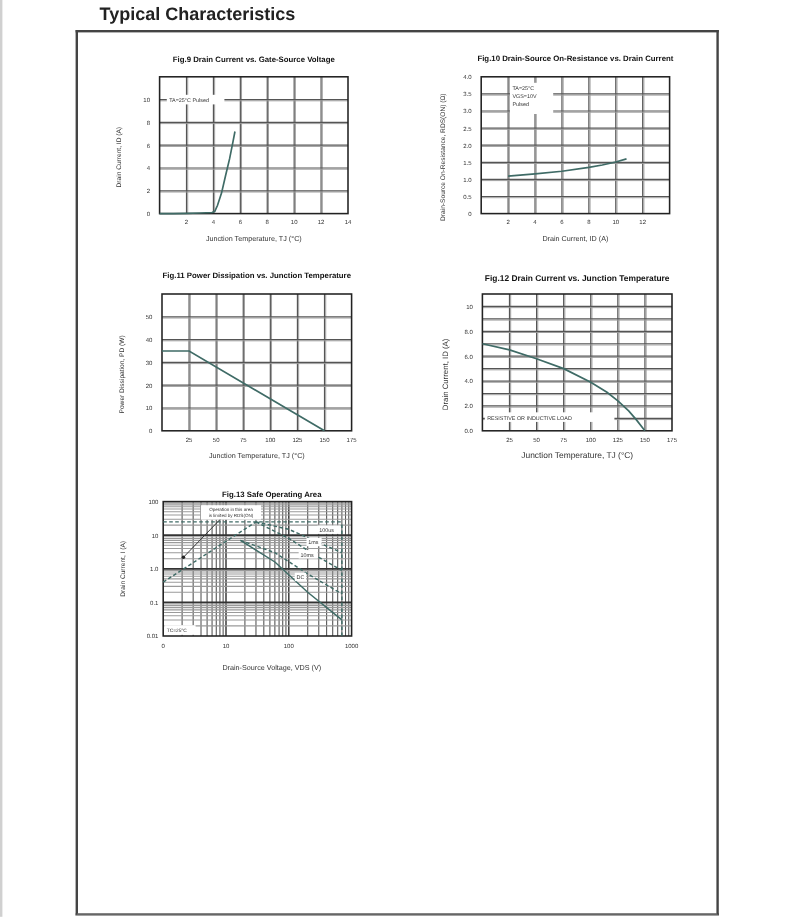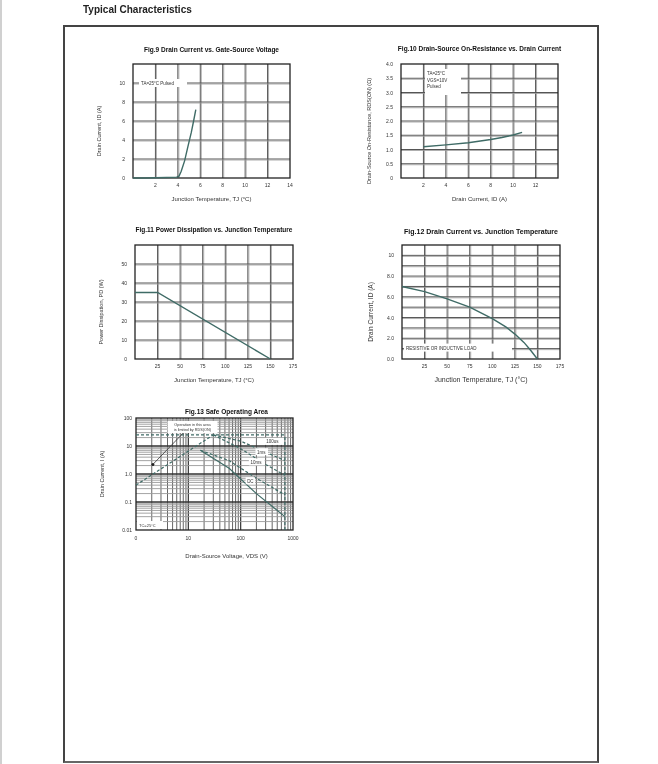--- a/index.html
+++ b/index.html
@@ -2,21 +2,21 @@
 <html><head>
 <meta charset="utf-8">
 <style>
   html, body { margin: 0; padding: 0; }
   body {
     width: 658px; height: 764px; background: #ffffff; position: relative; overflow: hidden;
     font-family: "Liberation Sans", sans-serif;
   }
   .left-edge { position: absolute; left: 0; top: 0; width: 2px; height: 764px; background: #d0d0d0; }
   .page-title {
-    position: absolute; left: 83px; top: 4px; font-size: 10px; font-weight: bold; color: #222;
+    position: absolute; left: 83px; top: 4px; font-size: 15px; font-weight: bold; color: #222;
     font-family: "Liberation Sans", sans-serif;
   }
   .frame {
     position: absolute; left: 63px; top: 25px; width: 536px; height: 738px;
     border: 2px solid #444; border-bottom-color: #666; box-sizing: border-box;
   }
   svg { position: absolute; left: 0; top: 0; }
   .fig-title { font-family: "Liberation Sans", sans-serif; font-weight: bold; fill: #111; }
   .tick { font-family: "Liberation Sans", sans-serif; fill: #333; }
   .axlabel { font-family: "Liberation Sans", sans-serif; fill: #333; }

